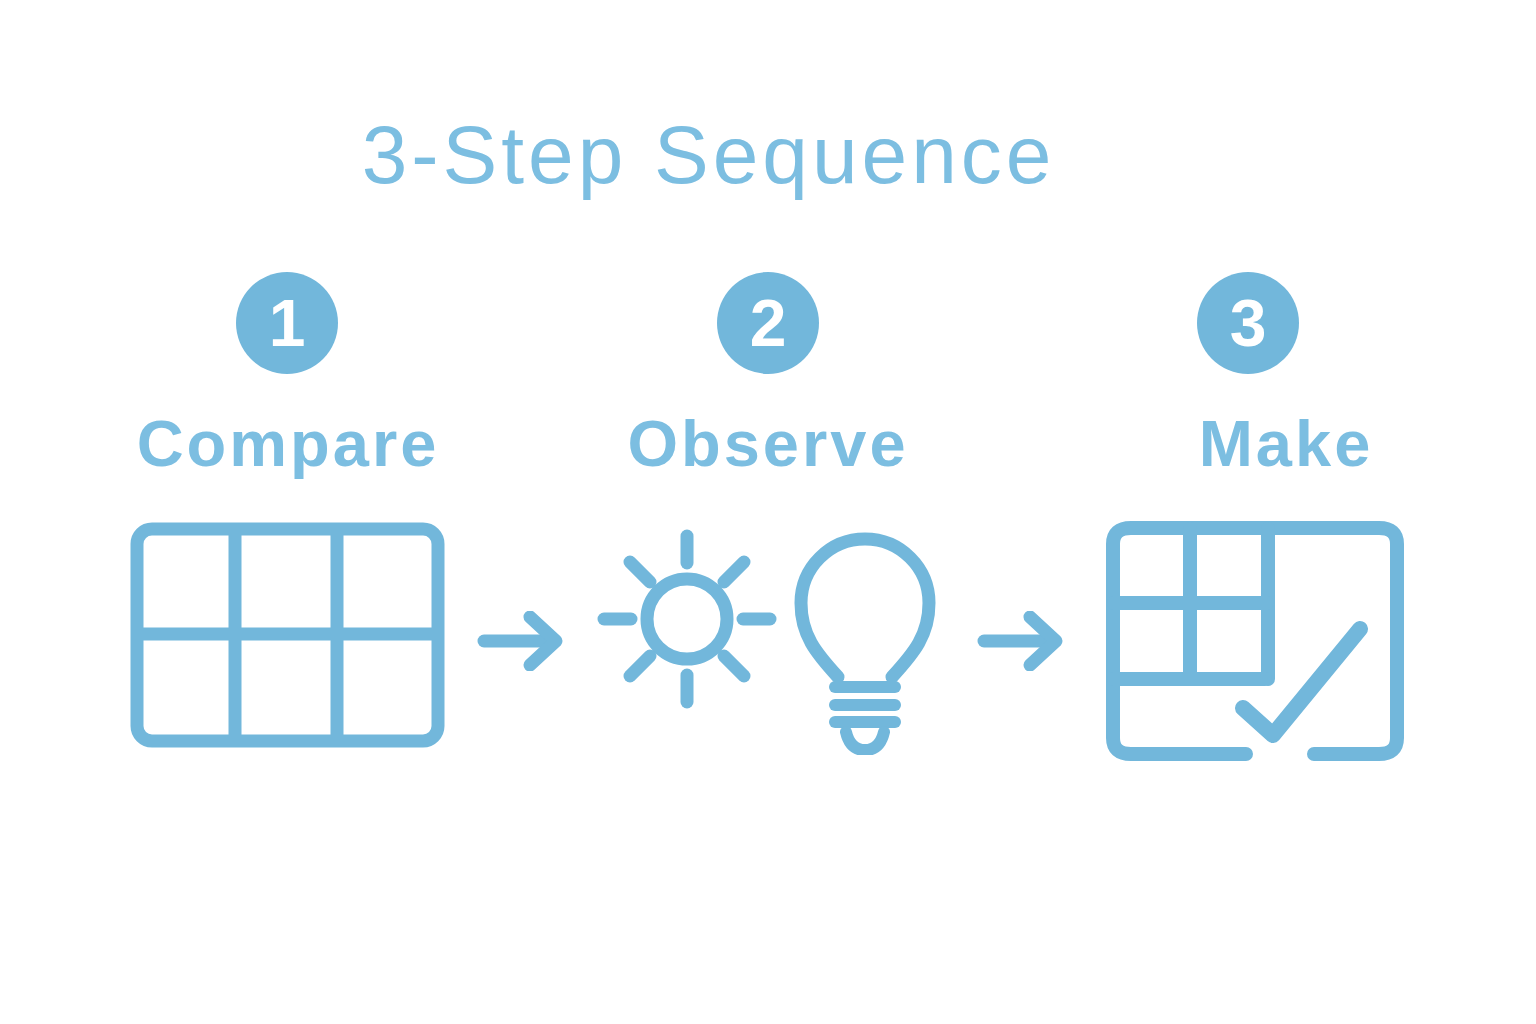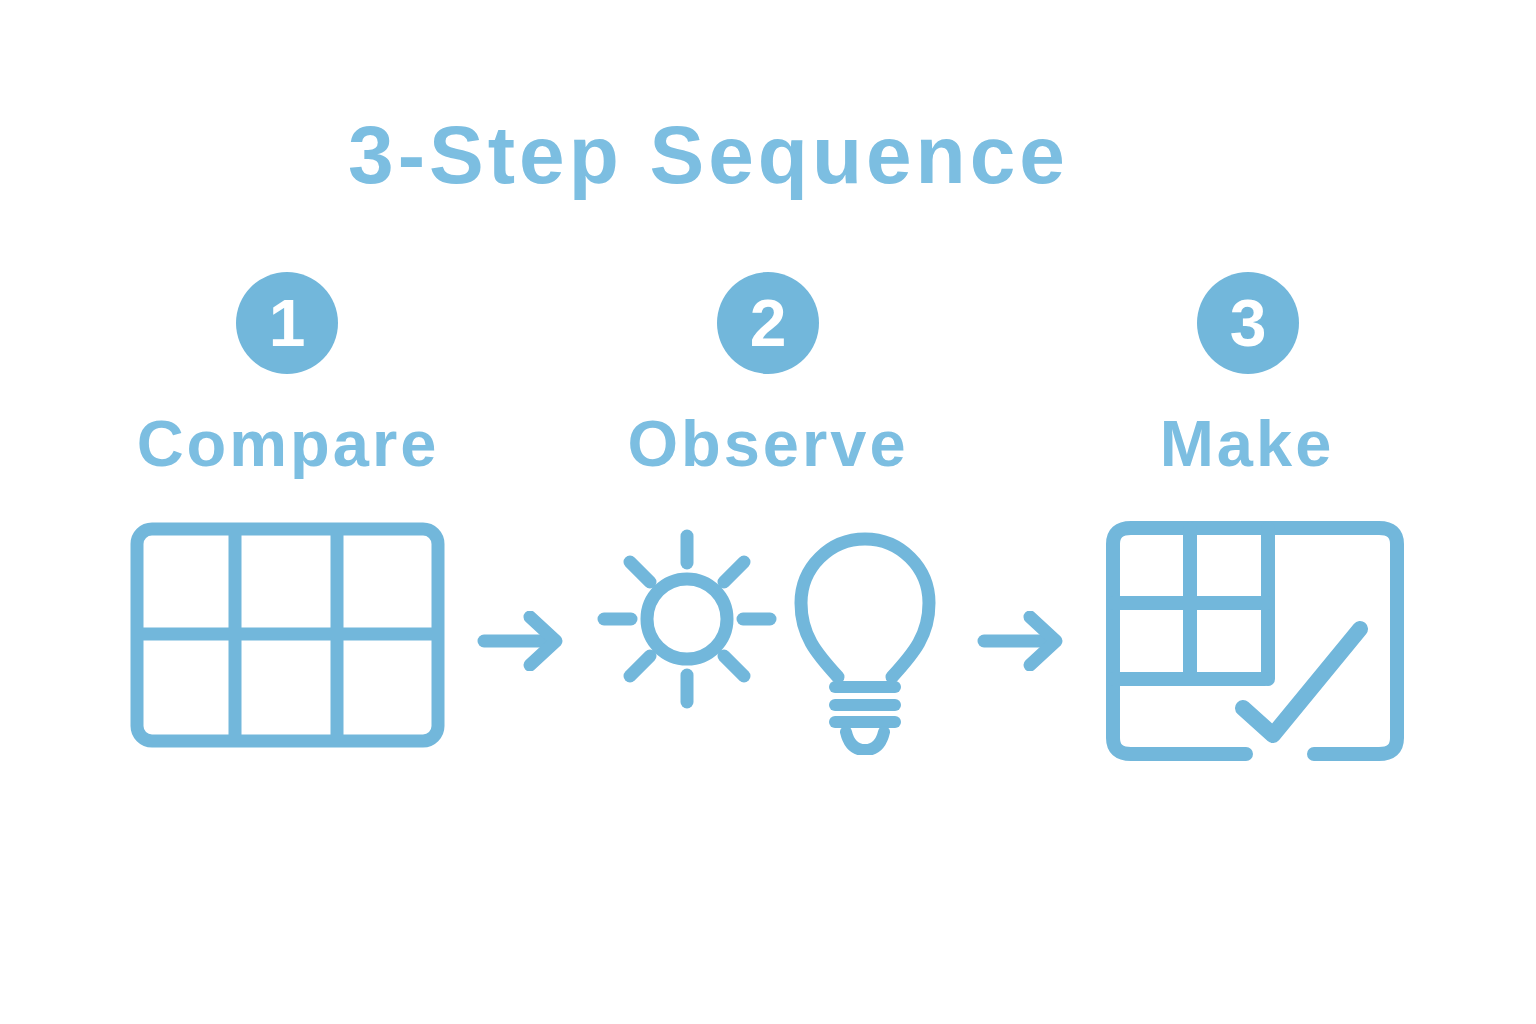--- a/index.html
+++ b/index.html
@@ -16,21 +16,21 @@
     overflow: hidden;
   }
   .title {
     position: absolute;
     left: 0;
     top: 108px;
     width: 1417px;
     margin: 0;
     text-align: center;
     font-size: 82px;
-    font-weight: bold;
+    font-weight: normal;
     letter-spacing: 4px;
     color: var(--text, #7CBEE1);
   }
   .badge {
     position: absolute;
     top: 272px;
     width: 102px;
     height: 102px;
     border-radius: 50%;
     background: var(--accent, #72B7DB);
@@ -52,21 +52,21 @@
     top: 406px;
     width: 480px;
     text-align: center;
     font-size: 65px;
     font-weight: bold;
     letter-spacing: 3px;
     color: var(--text, #7CBEE1);
   }
   .label-1 { left: 48px; }
   .label-2 { left: 528px; }
-  .label-3 { left: 1007px; }
+  .label-3 { left: 1046px; }
   .icon {
     position: absolute;
     color: var(--accent, #72B7DB);
   }
   .icon svg { display: block; }
   .icon-grid1 { left: 130px; top: 522px; }
   .icon-sun   { left: 595px; top: 527px; }
   .icon-bulb  { left: 793px; top: 527px; }
   .icon-grid3 { left: 1105px; top: 518px; }
   .arrow-1 { left: 477px; top: 611px; }

